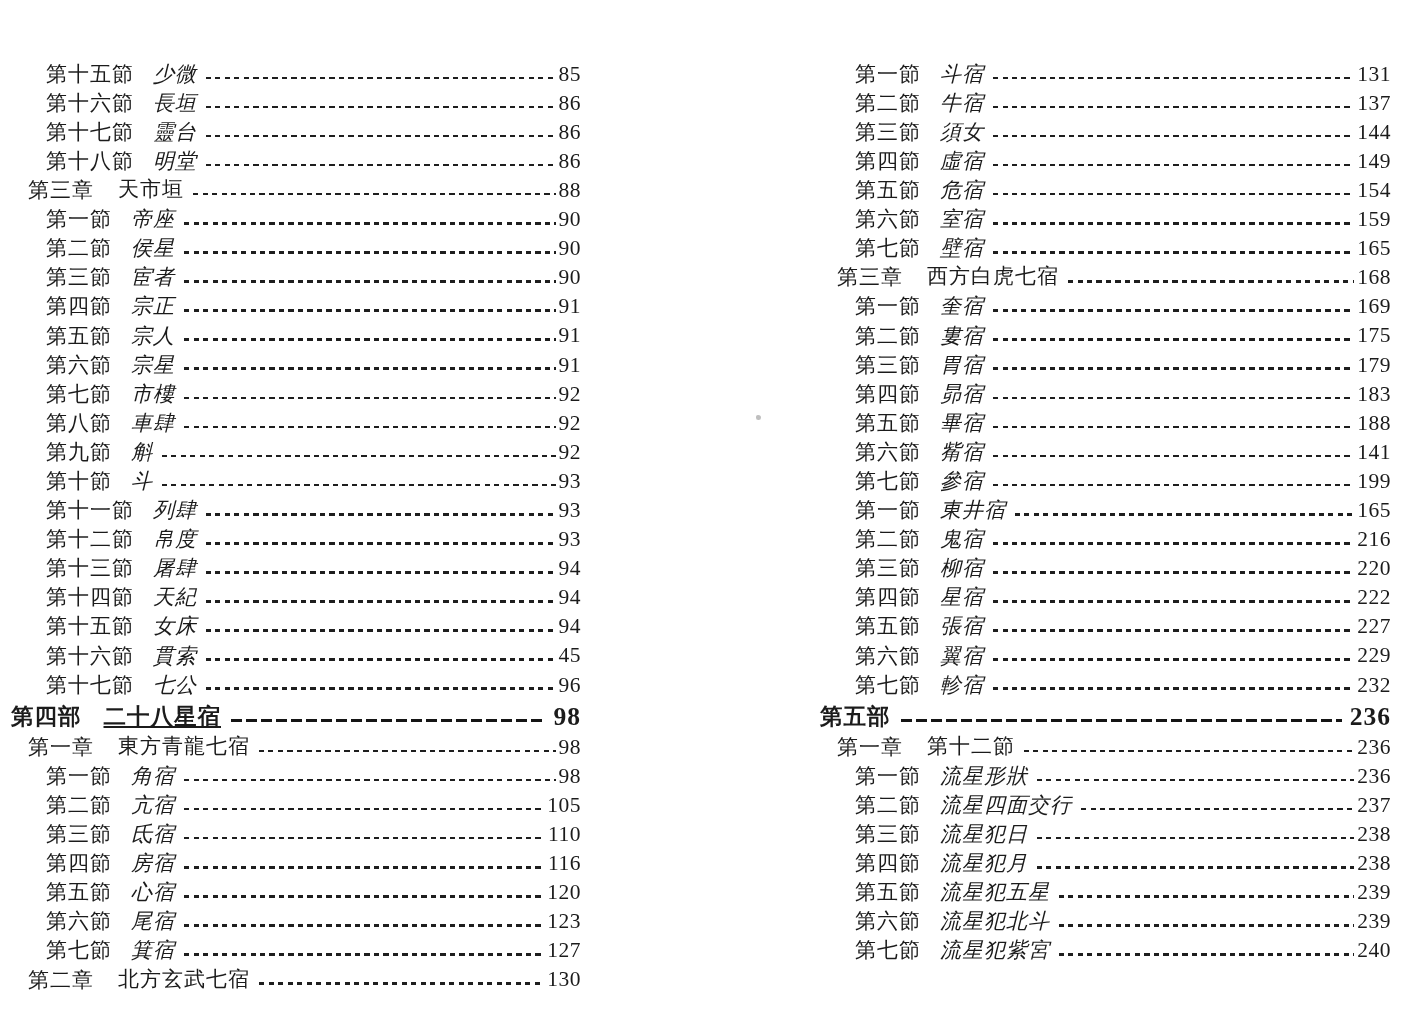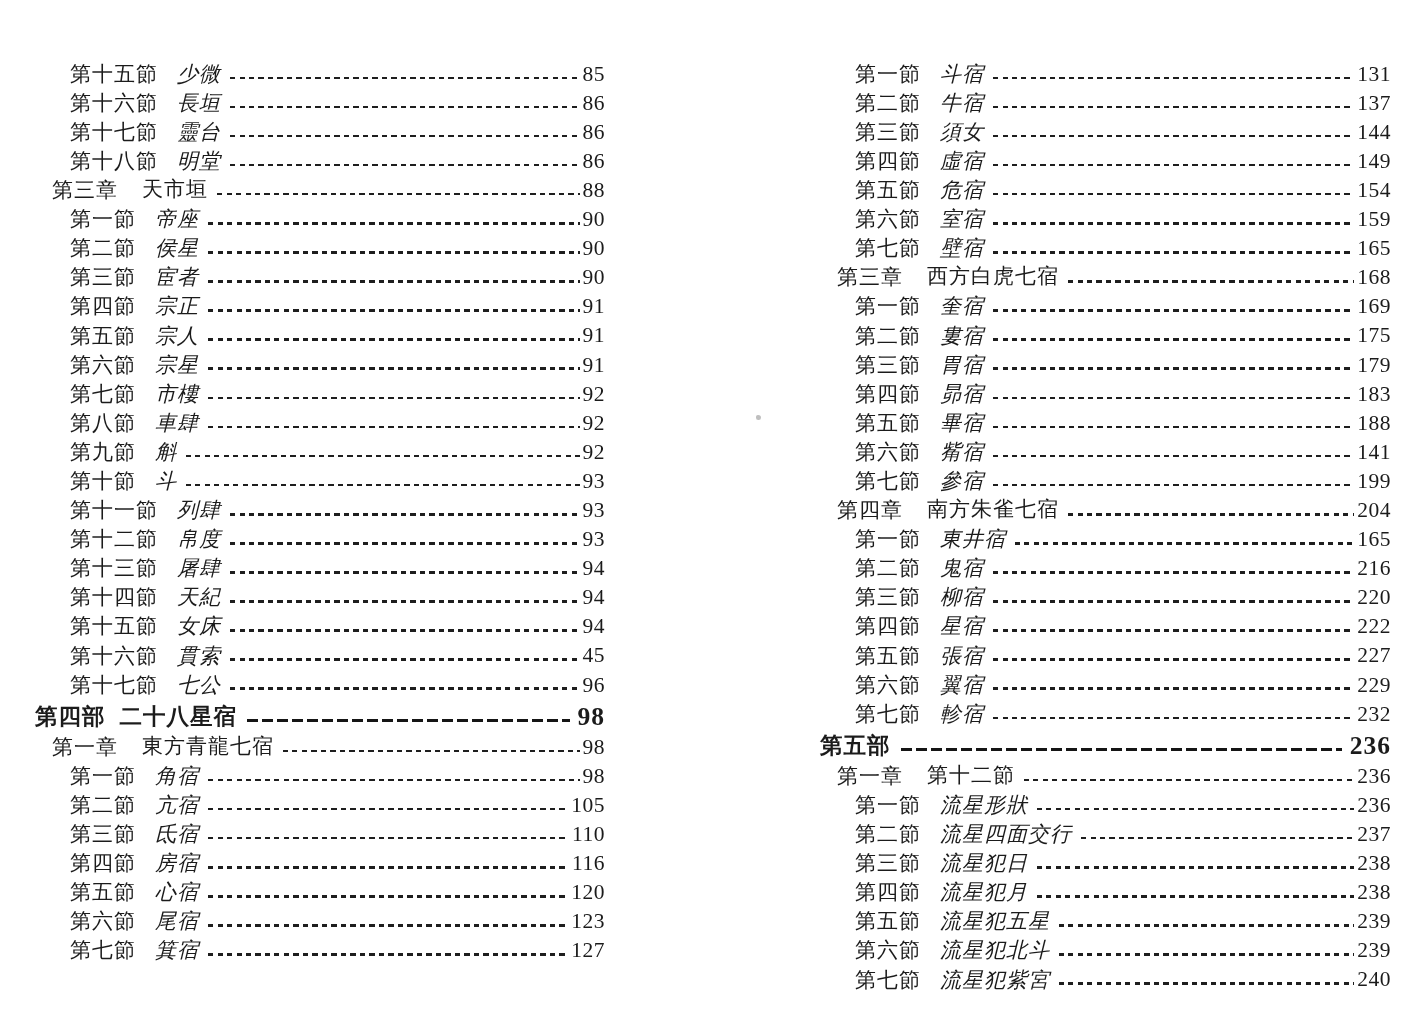--- a/index.html
+++ b/index.html
@@ -5,35 +5,35 @@
   html,body{margin:0;padding:0;}
   body{
     width:1403px;height:1009px;position:relative;overflow:hidden;
     background:#ffffff;
     font-family:"Liberation Serif","DejaVu Serif",serif;
     color:#1b1b1b;
   }
   .toc-column{
     position:absolute;top:56px;display:flex;flex-direction:column;
   }
-  #col-left{left:35px;width:570px;}
+  #col-left{left:11px;width:570px;}
   #col-right{left:820px;width:571px;}
   .row{
     display:flex;align-items:flex-end;height:29.1px;
     font-size:21px;line-height:1.02;white-space:nowrap;
   }
   .row .prefix{letter-spacing:1px;}
   .row .title{letter-spacing:1px;}
   
   .row.section{padding-left:35px;}
   .row.chapter{padding-left:17px;align-items:flex-end;}
   .row.part{padding-left:0;}
   .row.section .title{margin-left:19px;font-style:italic;}
   .row.chapter .title{margin-left:24px;font-family:Liberation Mono, monospace;}
-  .row.part .title{margin-left:14px;}
+  .row.part .title{margin-left:22px;text-decoration:underline;}
   
   .leader{
     flex:1;align-self:flex-end;height:2.6px;
     margin:0 3px 6px 9px;
     background:repeating-linear-gradient(to right,#1e1e1e 0 5px,transparent 5px 9.5px);
   }
   .pagenum{
     font-family:"Liberation Serif","DejaVu Serif",serif;
     font-size:21.5px;line-height:1;letter-spacing:0.5px;
   }
@@ -268,20 +268,26 @@
     <span class="pagenum">123</span>
   </div>
 
   <div class="row section">
     <span class="prefix">第七節</span>
     <span class="title">箕宿</span>
     <span class="leader"></span>
     <span class="pagenum">127</span>
   </div>
 
+  <div class="row chapter">
+    <span class="prefix">第二章</span>
+    <span class="title">北方玄武七宿</span>
+    <span class="leader"></span>
+    <span class="pagenum">130</span>
+  </div>
 </div>
 <div id="col-right" class="toc-column">
   <div class="row section">
     <span class="prefix">第一節</span>
     <span class="title">斗宿</span>
     <span class="leader"></span>
     <span class="pagenum">131</span>
   </div>
 
   <div class="row section">
@@ -375,26 +381,20 @@
     <span class="pagenum">141</span>
   </div>
 
   <div class="row section">
     <span class="prefix">第七節</span>
     <span class="title">參宿</span>
     <span class="leader"></span>
     <span class="pagenum">199</span>
   </div>
 
-  <div class="row chapter">
-    <span class="prefix">第四章</span>
-    <span class="title">南方朱雀七宿</span>
-    <span class="leader"></span>
-    <span class="pagenum">204</span>
-  </div>
 
   <div class="row section">
     <span class="prefix">第一節</span>
     <span class="title">東井宿</span>
     <span class="leader"></span>
     <span class="pagenum">165</span>
   </div>
 
   <div class="row section">
     <span class="prefix">第二節</span>

